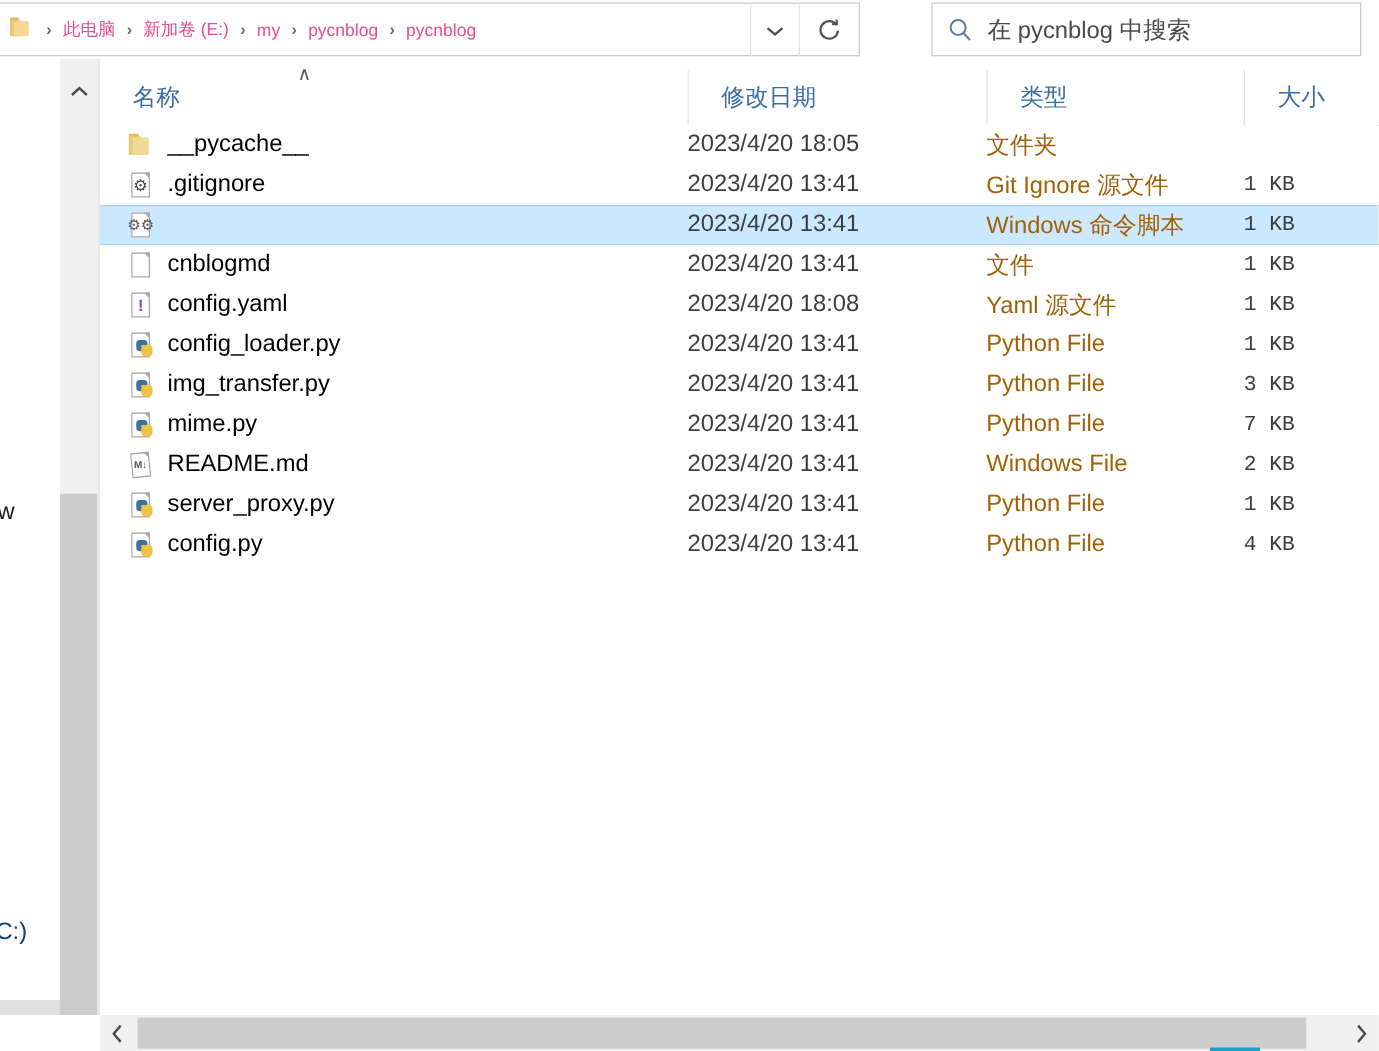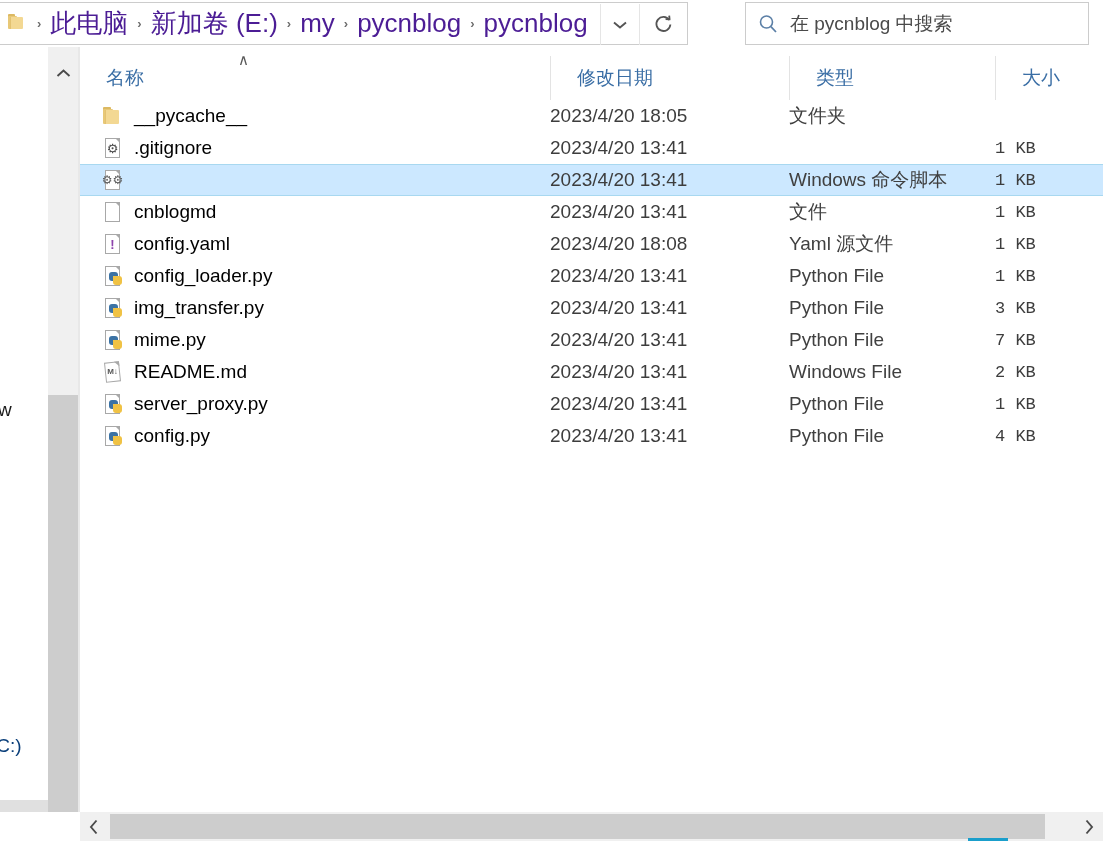--- a/index.html
+++ b/index.html
@@ -44,21 +44,21 @@
   .folder-mini .front {
     position: absolute; left: 2px; top: 3px; width: 12px; height: 12px;
     background: #f3d893; border-radius: 0 1px 1px 0;
     border-left: 1px solid #e3c271;
   }
   #breadcrumb {
     display: flex; align-items: center; margin-left: 4px;
     overflow: hidden; white-space: nowrap; flex: 1 1 auto;
   }
   .crumb {
-    font-size: 26px; color: #4c1d95; padding: 2px 4px;
+    font-size: 14px; color: #ec4899; padding: 2px 4px;
     white-space: nowrap;
   }
   .crumb-sep {
     font-size: 13px; color: #6d6d6d; padding: 0 5px;
     font-weight: bold; line-height: 1;
   }
   #addr-dropdown {
     position: absolute; right: 48px; top: 1px; width: 38px; height: 41px;
     display: flex; align-items: center; justify-content: center;
     border-left: 1px solid #e5e5e5;
@@ -158,21 +158,21 @@
     position: relative;
   }
   .fname {
     font-size: 19px; color: #000000; white-space: nowrap;
   }
   .cell-date {
     position: absolute; left: 470px; font-size: 19px; color: #3d3d3d;
     white-space: nowrap;
   }
   .cell-type {
-    position: absolute; left: 709px; font-size: 19px; color: #404040;
+    position: absolute; left: 709px; font-size: 19px; color: #a16207;
     white-space: nowrap;
   }
   .cell-size {
     position: absolute; left: 915px; width: 108px;
     font-size: 17px; color: #3d3d3d; white-space: nowrap;
     overflow: hidden;
     font-family: Liberation Mono, monospace;
   }
   .cell-size-inner { display: block; width: 135px; }
 
@@ -347,20 +347,21 @@
       </div>
       <div class="file-row">
         <div class="cell-name">
           <span class="ficon">
             <span class="page corner"></span>
             <span class="glyph gear">⚙</span>
           </span>
           <span class="fname">.gitignore</span>
         </div>
         <div class="cell-date">2023/4/20 13:41</div>
+        <div class="cell-type">Git Ignore 源文件</div>
         <div class="cell-size">
           <span class="cell-size-inner">1 KB</span>
         </div>
       </div>
       <div class="file-row selected">
         <div class="cell-name">
           <span class="ficon">
             <span class="page corner"></span>
             <span class="glyph gears">⚙⚙</span>
           </span>

